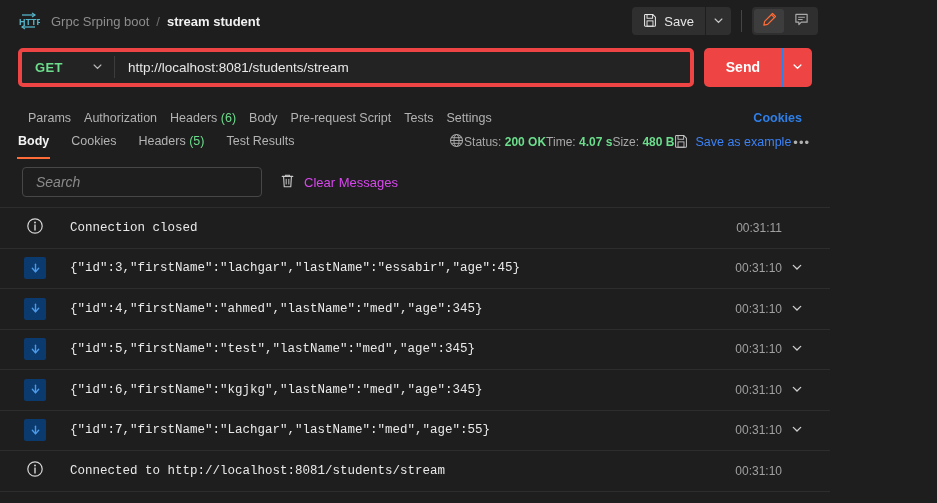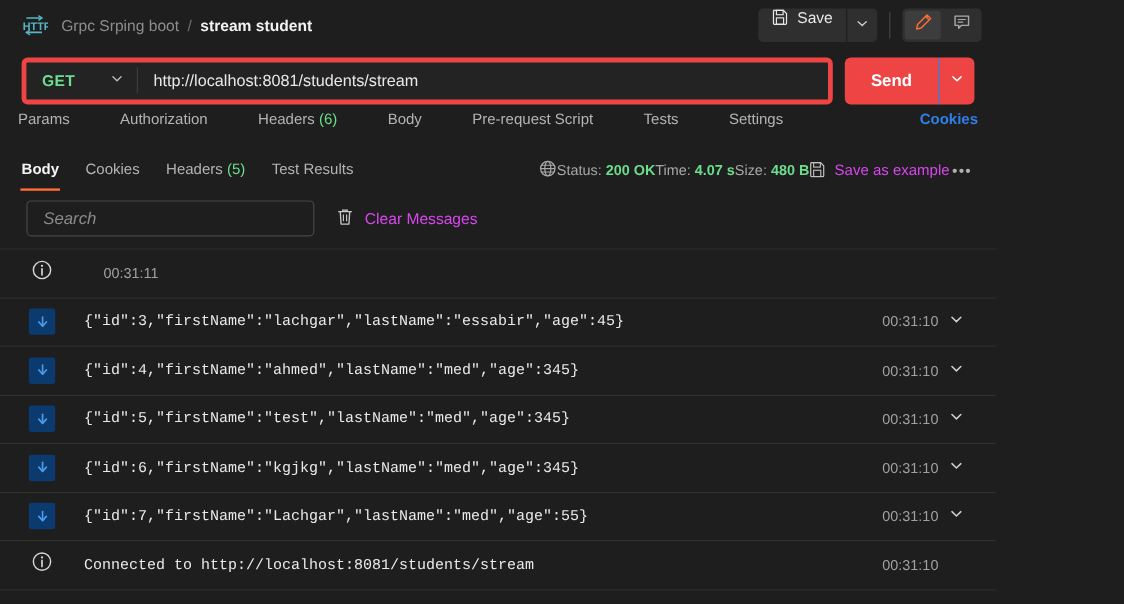--- a/index.html
+++ b/index.html
@@ -49,21 +49,21 @@
   }
   .save-group {
     display: flex;
     align-items: stretch;
     background: #2f2f2f;
     border-radius: 4px;
     overflow: hidden;
     height: 28px;
   }
   .save-btn {
-    display: flex; align-items: flex-start; gap: 7px;
+    display: flex; align-items: center; gap: 7px;
     padding: 0 11px;
     font-size: 13px;
     color: #e6e6e6;
     cursor: pointer;
   }
   .save-caret {
     width: 26px;
     display: flex; align-items: center; justify-content: center;
     border-left: 1px solid #1e1e1e;
     cursor: pointer;
@@ -154,25 +154,25 @@
   .send-caret {
     width: 30px;
     display: flex; align-items: center; justify-content: center;
     border-left: 1px solid #2a83ea;
     cursor: pointer;
   }
 
   
   .req-tabs {
     display: flex;
-    align-items: flex-start;
-    padding: 0 15px;
+    align-items: flex-end;
+    padding: 0 28px;
     height: 33px;
     flex: 0 0 auto;
-    gap: 42px;
+    gap: 13px;
     font-size: 12.5px;
   }
   .req-tab {
     color: #b3b3b3;
     cursor: pointer;
     white-space: nowrap;
   }
   .count-green { color: #6bdd8c; }
   .cookies-link {
     margin-left: auto;
@@ -212,21 +212,21 @@
   .status-group {
     margin-left: auto;
     display: flex;
     align-items: center;
     font-size: 12px;
   }
   .status-item { color: #a8a8a8; white-space: nowrap; }
   .status-val { color: #6bdd8c; font-weight: bold; }
   .save-example {
     display: flex; align-items: center; gap: 7px;
-    color: #d946ef;
+    color: #3b82f6;
     font-size: 12.5px;
     cursor: pointer;
     white-space: nowrap;
   }
   .dots {
     color: #b0b0b0;
     font-size: 13px;
     letter-spacing: 1px;
     cursor: pointer;
     padding: 0 2px;
@@ -506,20 +506,21 @@
     <div class="msg-row">
       <div class="msg-icon">
         <span>
           <svg width="18" height="18" viewBox="0 0 18 18">
             <circle cx="9" cy="9" r="7.2" fill="none" stroke="#d6d6d6" stroke-width="1.2"></circle>
             <circle cx="9" cy="5.5" r="0.95" fill="#d6d6d6"></circle>
             <path d="M9 8 v5" stroke="#d6d6d6" stroke-width="1.4" stroke-linecap="round"></path>
           </svg>
         </span>
       </div>
+      <div class="msg-text">Connection closed</div>
       <div class="msg-time">00:31:11</div>
       <div class="msg-caret empty"></div>
     </div>
 
     <div class="msg-row">
       <div class="msg-icon">
         <span class="badge-down">
           <svg width="13" height="13" viewBox="0 0 14 14">
             <path d="M7 2.4 v8" stroke="#4d9ae8" stroke-width="1.5" stroke-linecap="round"></path>
             <path d="M3.6 6.8 L7 10.6 L10.4 6.8" fill="none" stroke="#4d9ae8" stroke-width="1.5" stroke-linecap="round" stroke-linejoin="round"></path>

